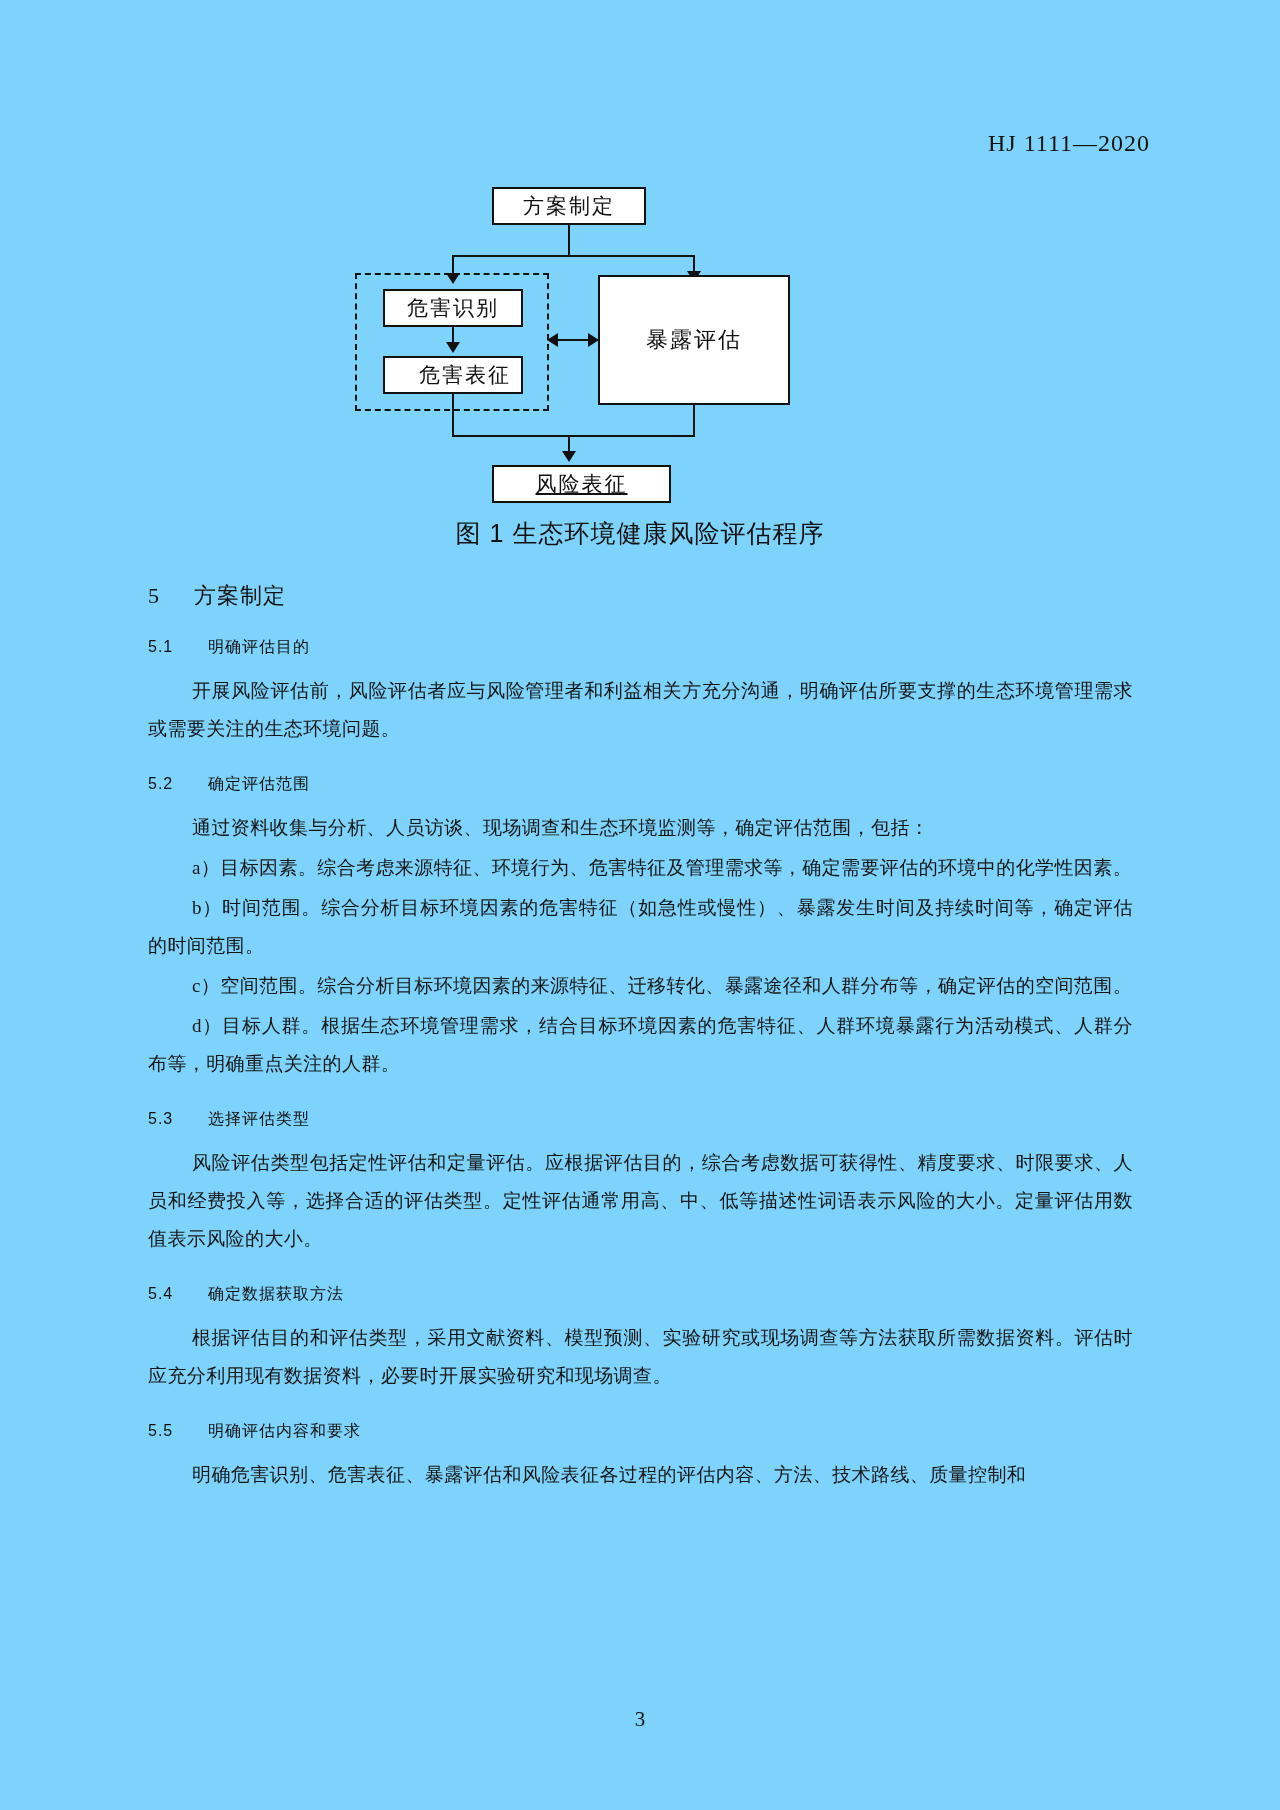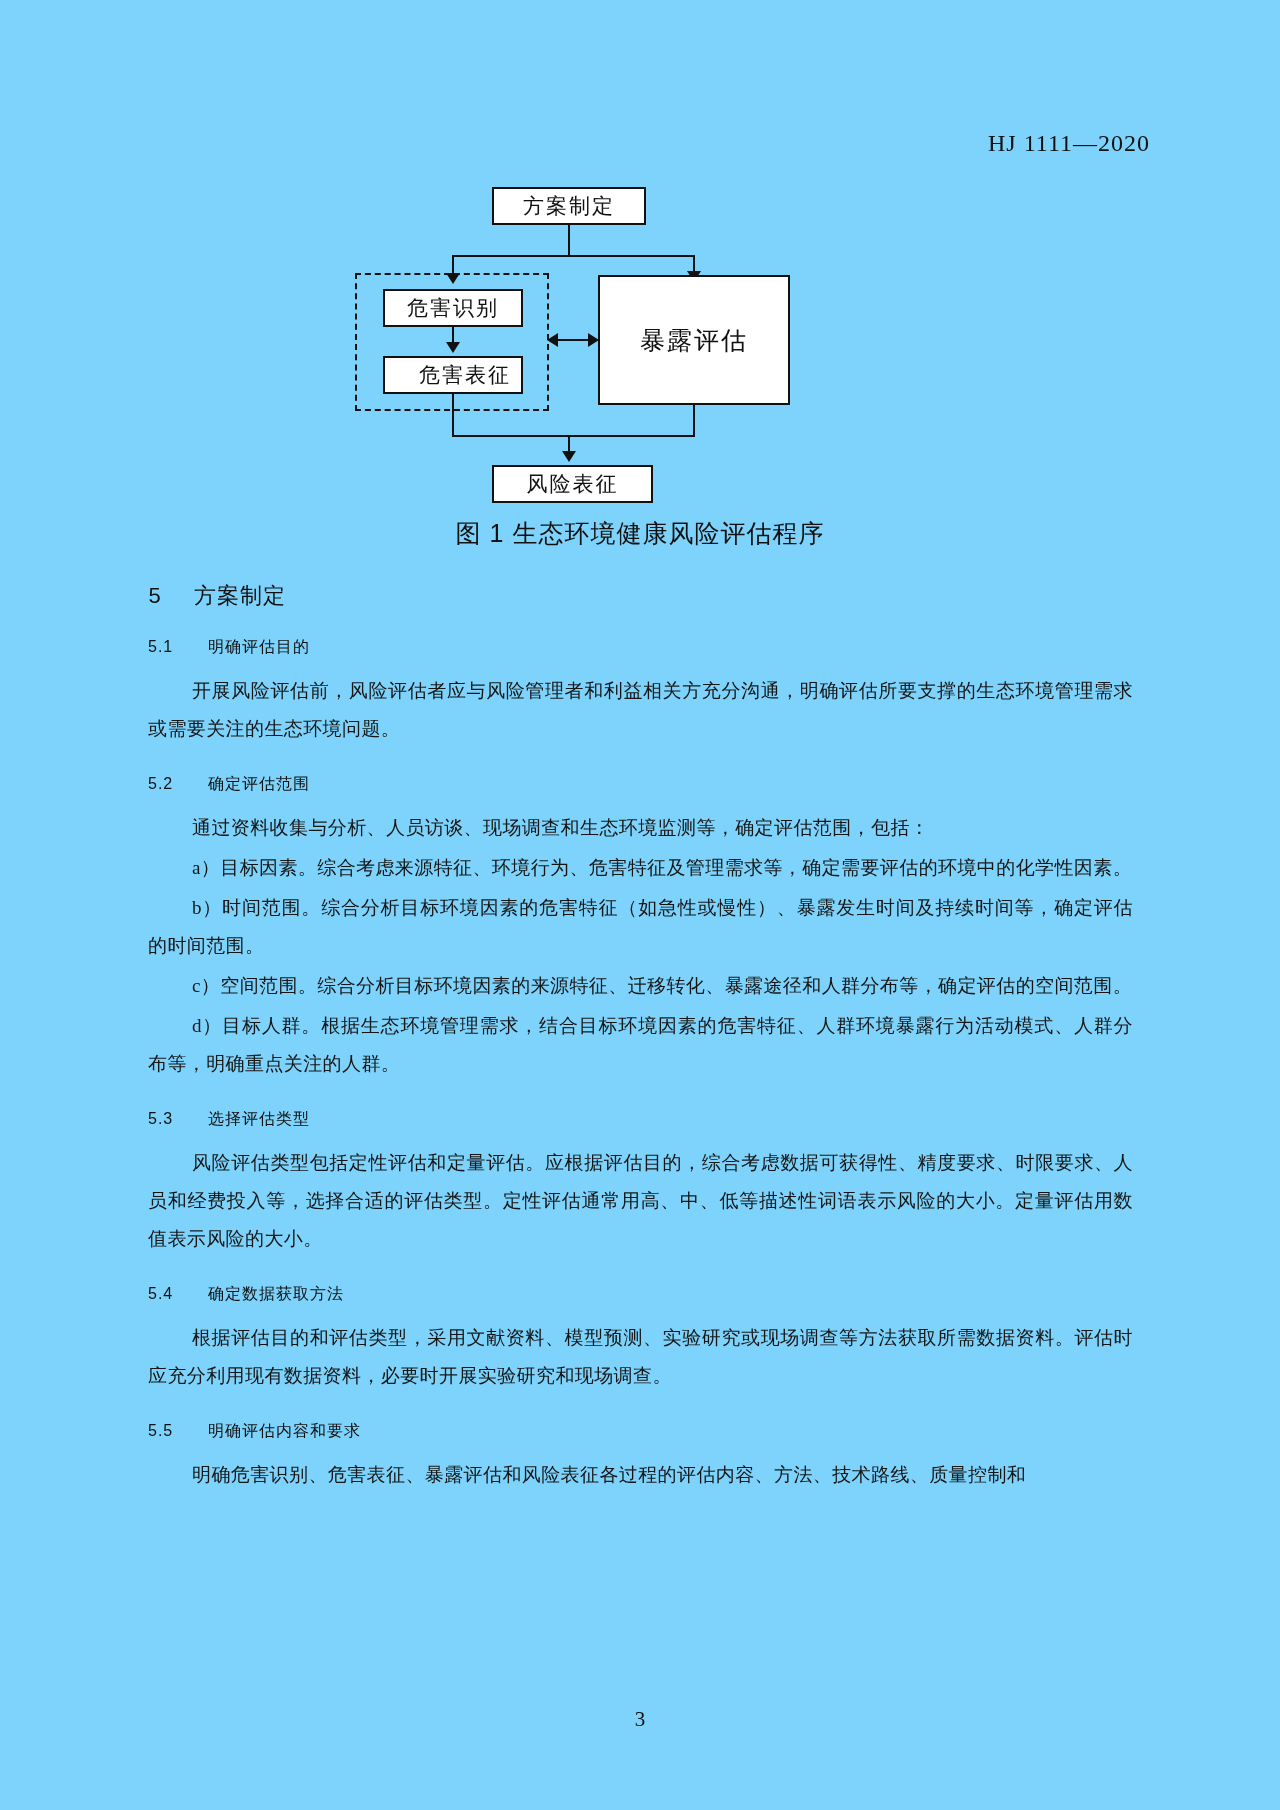--- a/index.html
+++ b/index.html
@@ -48,22 +48,22 @@
     align-items: center;
     justify-content: center;
     font-family: "Liberation Sans", sans-serif;
     font-size: 21px;
     letter-spacing: 2px;
     color: #111;
   }
   .box.plan      { left: 492px; top: 12px;  width: 154px; height: 38px; }
   .box.hazard-id { left: 383px; top: 114px; width: 140px; height: 38px; }
   .box.hazard-ch { left: 383px; top: 181px; width: 140px; height: 38px; padding-left: 24px; }
-  .box.exposure  { left: 598px; top: 100px; width: 192px; height: 130px; font-size: 25px;}
-  .box.riskchar  { left: 492px; top: 290px; width: 161px; height: 38px; }
+  .box.exposure  { left: 598px; top: 100px; width: 192px; height: 130px; font-size: 22px;}
+  .box.riskchar  { left: 492px; top: 290px; width: 179px; height: 38px; text-decoration: underline; }
 
   .dashed-group {
     position: absolute;
     left: 355px; top: 98px;
     width: 194px; height: 138px;
     border: 2px dashed #111;
     box-sizing: border-box;
   }
 
   .line { position: absolute; background: #111; }
@@ -104,21 +104,21 @@
   }
 
   
   .content {
     position: absolute;
     top: 555px;
     left: 148px;
     width: 985px;
   }
   .h1 {
-    font-family: Liberation Mono, monospace;
+    font-family: Liberation Serif, serif;
     font-size: 22px;
     letter-spacing: 1px;
     margin: 26px 0 22px 0;
     color: #111;
   }
   .h1 .num { display: inline-block; width: 46px; }
   .h2 {
     font-family: "Liberation Sans", sans-serif;
     font-size: 16px;
     letter-spacing: 1px;

